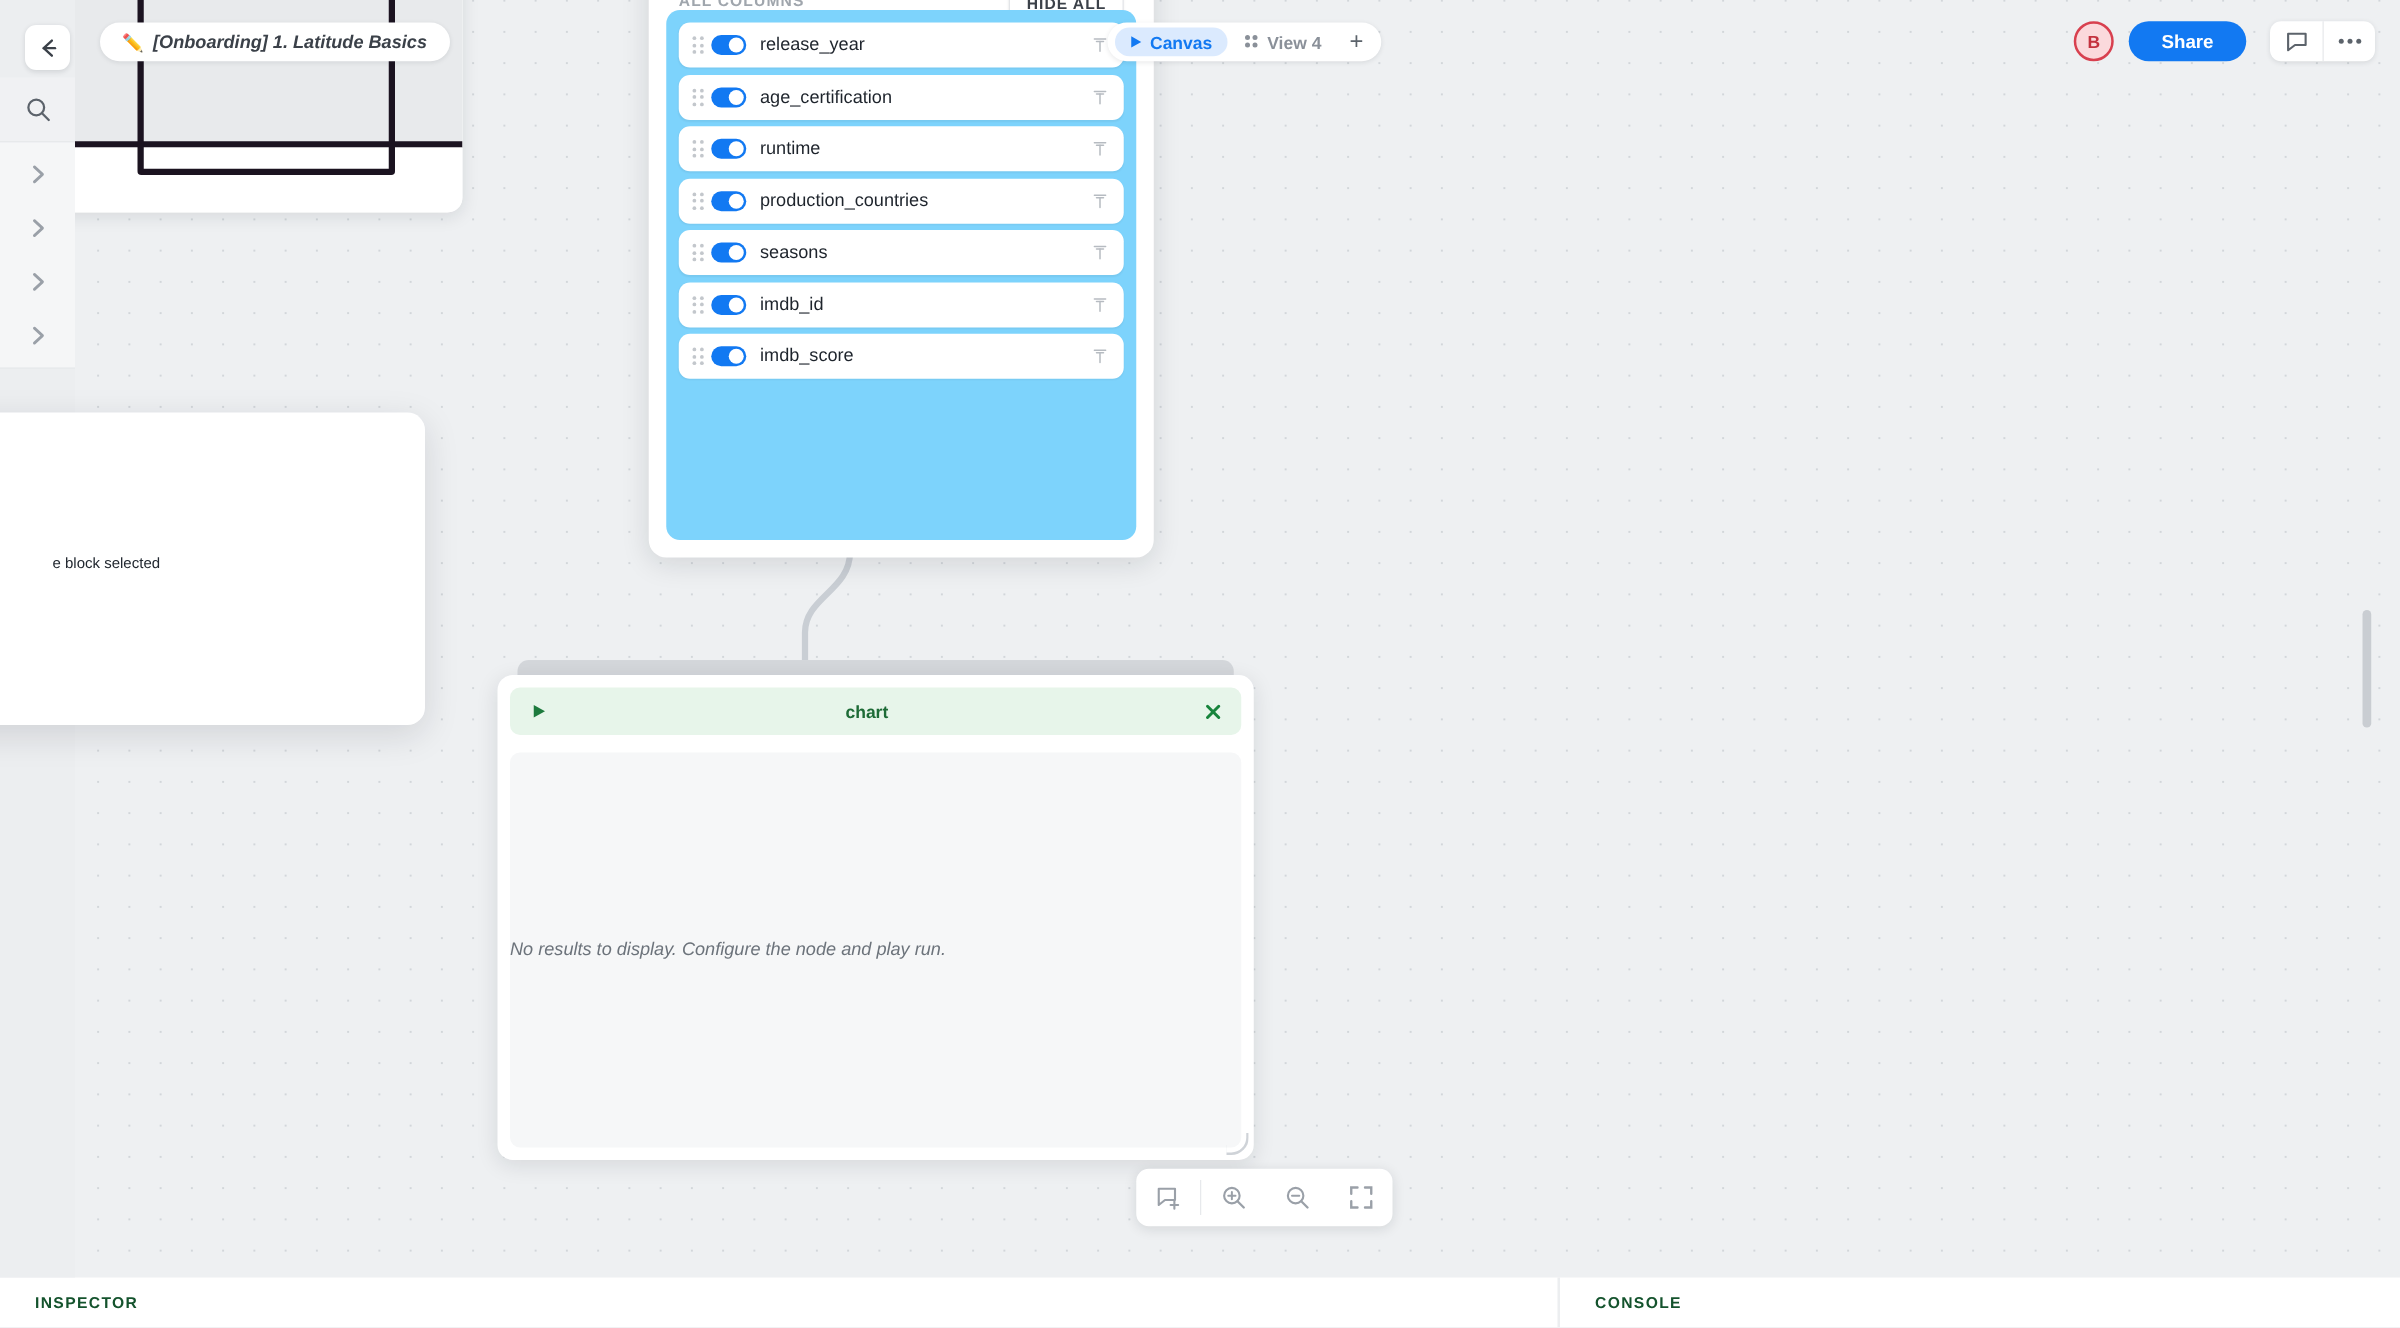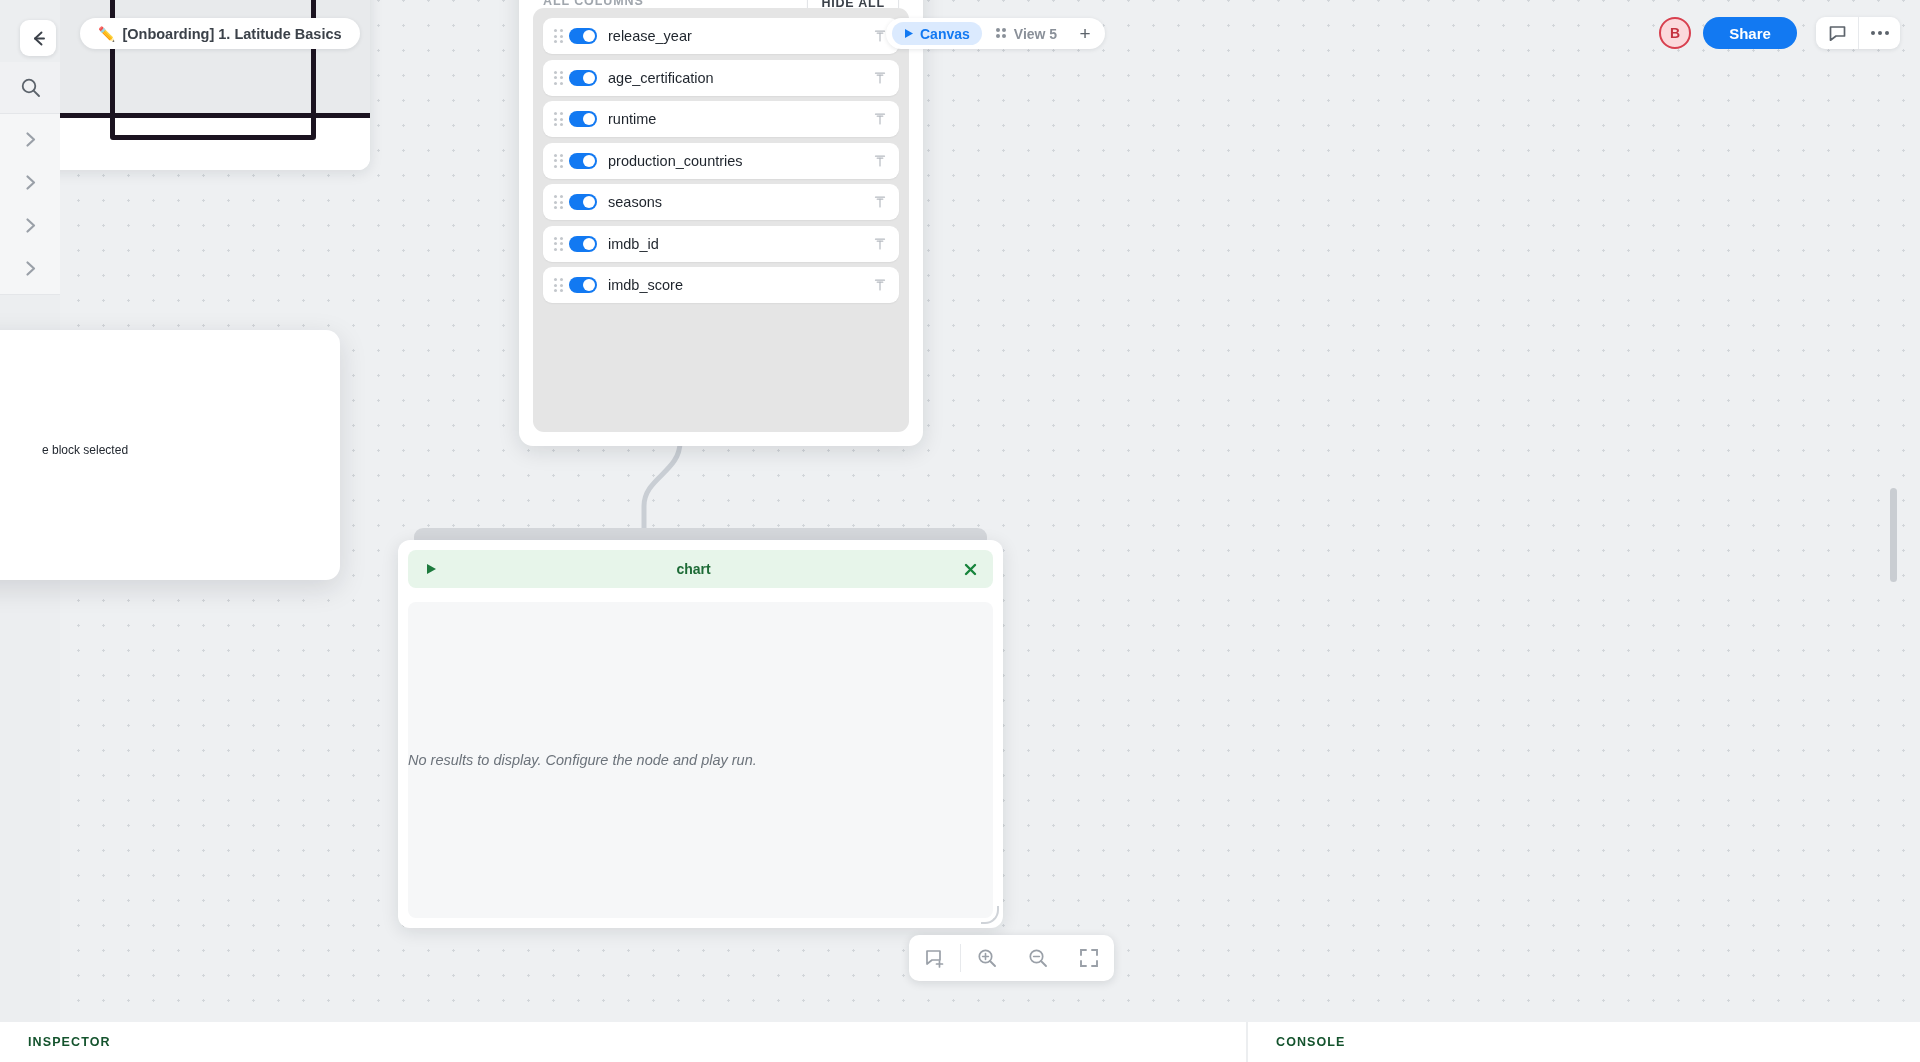--- a/index.html
+++ b/index.html
@@ -145,21 +145,21 @@
     font-size: 12.5px; font-weight: bold;
     letter-spacing: .8px; color: #3b4149;
     padding: 8px 13px;
     position: relative; top: 2px;
     cursor: pointer;
     box-shadow: 0 1px 2px rgba(0,0,0,.05);
   }
   #columns-list {
     position: absolute;
     left: 14px; right: 14px; top: 128px; bottom: 14px;
-    background: #e5e5e5;
+    background: #7dd3fc;
     border-radius: 11px;
     padding: 10px;
     overflow: hidden;
   }
   .col-row {
     height: 36px;
     background: #ffffff;
     border-radius: 9px;
     display: flex; align-items: center;
     margin-bottom: 5.5px;
@@ -300,20 +300,21 @@
     gap: 7px;
     padding: 0 18px;
     box-shadow: 0 1px 4px rgba(20,25,35,.10);
     z-index: 60;
     cursor: text;
   }
   #doc-title-pill .pencil { font-size: 14px; }
   #doc-title {
     font-size: 14.5px; font-weight: bold; color: #3b4149;
     white-space: nowrap;
+    font-style: italic;
   }
 
   #view-tabs {
     position: absolute;
     left: 886px; top: 18px;
     height: 31px;
     background: #ffffff;
     border-radius: 16px;
     display: flex; align-items: center;
     padding: 0 6px;
@@ -717,21 +718,21 @@
     </div>
     <div class="vtab">
       <span class="glyph">
         <span class="dots4">
             <i></i>
             <i></i>
             <i></i>
             <i></i>
           </span>
       </span>
-      <span>View 5</span>
+      <span>View 4</span>
     </div>
     <div id="add-view">+</div>
   </div>
 
   <div id="avatar">B</div>
   <div id="share-btn">Share</div>
   <div id="top-right-group">
     <div class="tg-btn">
       <svg width="19" height="19" viewBox="0 0 19 19">
         <path d="M2.5 3 h14 v9 h-8.5 l-5.5 4.2 z" fill="none" stroke="currentColor" stroke-width="1.7" stroke-linejoin="round"></path>

